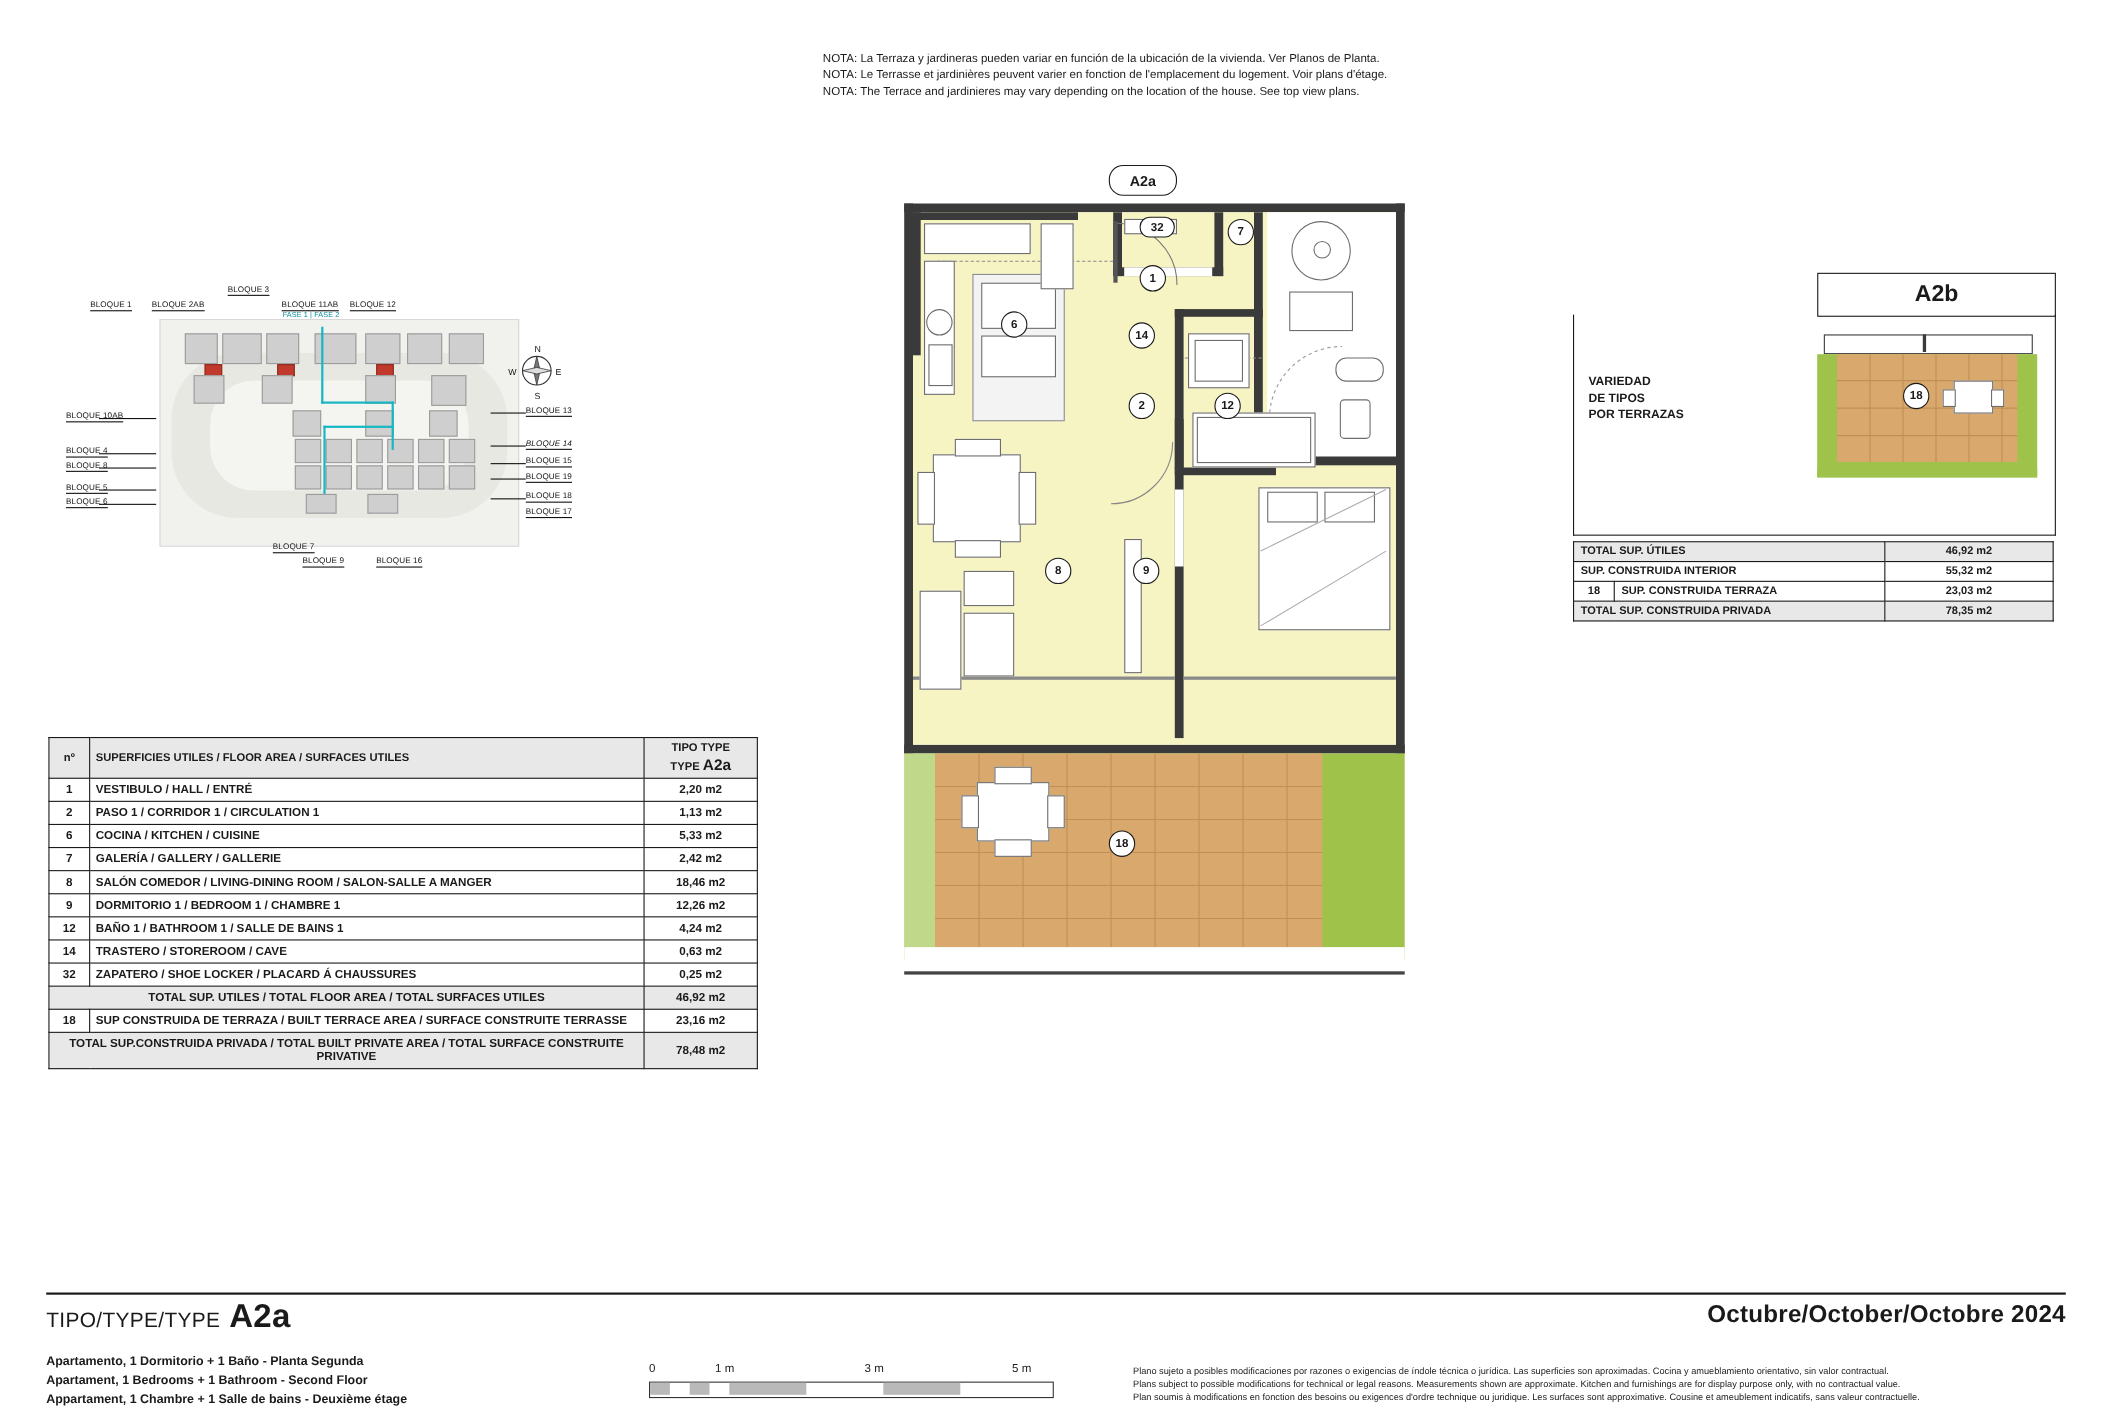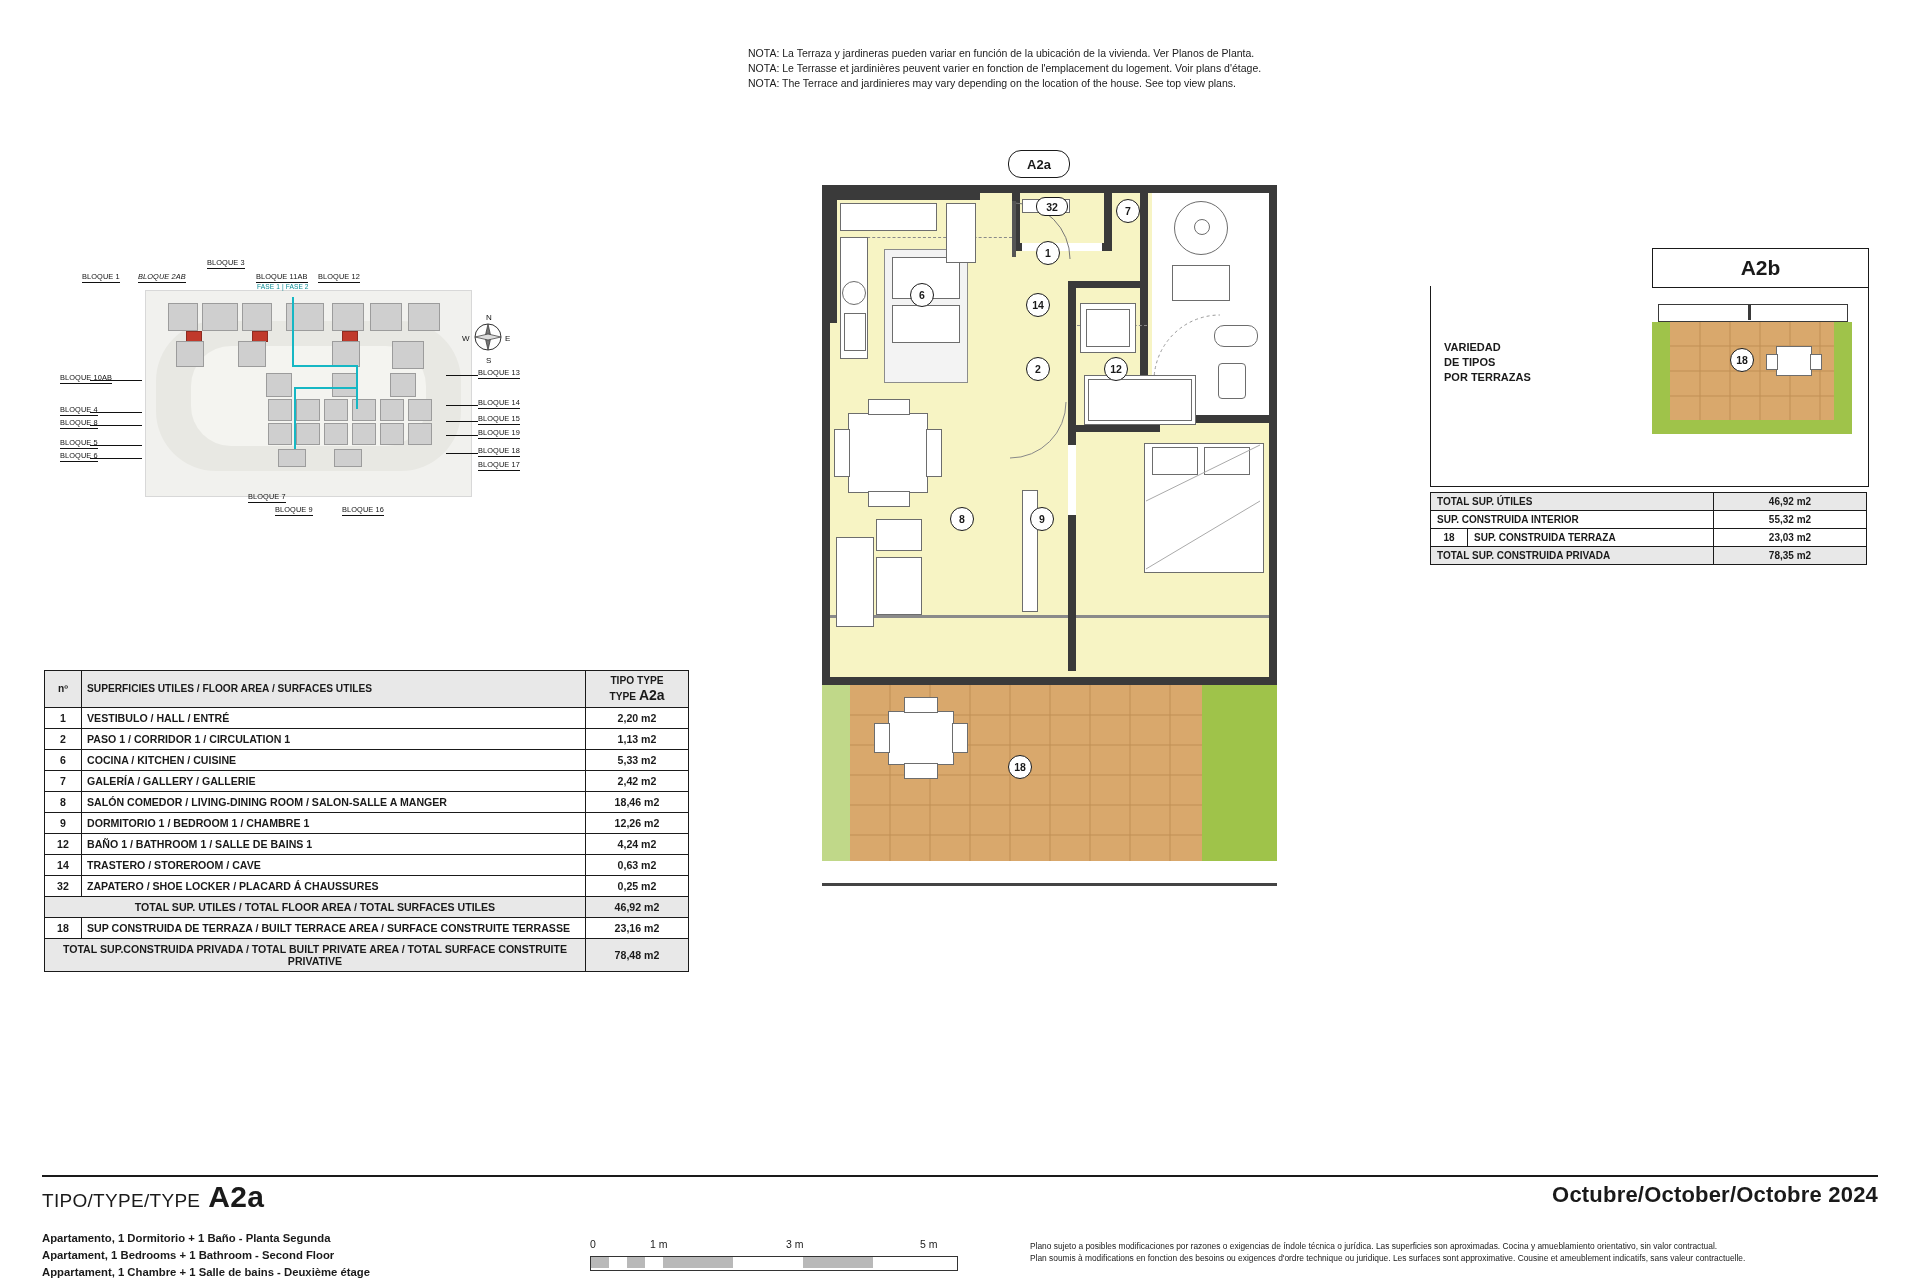--- a/index.html
+++ b/index.html
@@ -139,34 +139,34 @@
       <div class="blk" style="left:188px;top:158px;width:26px;height:16px;"></div>
 
       <div class="teal" style="left:146px;top:6px;width:2px;height:70px;"></div>
       <div class="teal" style="left:146px;top:74px;width:66px;height:2px;"></div>
       <div class="teal" style="left:210px;top:74px;width:2px;height:44px;"></div>
       <div class="teal" style="left:148px;top:96px;width:64px;height:2px;"></div>
       <div class="teal" style="left:148px;top:96px;width:2px;height:62px;"></div>
     </div>
 
     <div class="site-label" style="left:22px;top:22px;"><span class="ul">BLOQUE 1</span></div>
-    <div class="site-label" style="left:78px;top:22px;font-style:italic;"><span class="ul">BLOQUE 2AB</span></div>
+    <div class="site-label" style="left:78px;top:22px;"><span class="ul">BLOQUE 2AB</span></div>
     <div class="site-label" style="left:147px;top:8px;"><span class="ul">BLOQUE 3</span></div>
     <div class="site-label" style="left:196px;top:22px;"><span class="ul">BLOQUE 11AB</span></div>
     <div class="site-label" style="left:258px;top:22px;"><span class="ul">BLOQUE 12</span></div>
     <div class="site-label" style="left:197px;top:33px;color:#0a8c95;font-size:6.6px;"><span>FASE 1 | FASE 2</span></div>
 
     <div class="site-label" style="left:0px;top:123px;"><span class="ul">BLOQUE 10AB</span></div>
     <div class="site-label" style="left:0px;top:155px;"><span class="ul">BLOQUE 4</span></div>
     <div class="site-label" style="left:0px;top:168px;"><span class="ul">BLOQUE 8</span></div>
     <div class="site-label" style="left:0px;top:188px;"><span class="ul">BLOQUE 5</span></div>
     <div class="site-label" style="left:0px;top:201px;"><span class="ul">BLOQUE 6</span></div>
 
     <div class="site-label" style="left:418px;top:118px;"><span class="ul">BLOQUE 13</span></div>
-    <div class="site-label" style="left:418px;top:148px;"><span class="ul">BLOQUE 14</span></div>
+    <div class="site-label" style="left:418px;top:148px;font-style:italic;"><span class="ul">BLOQUE 14</span></div>
     <div class="site-label" style="left:418px;top:164px;"><span class="ul">BLOQUE 15</span></div>
     <div class="site-label" style="left:418px;top:178px;"><span class="ul">BLOQUE 19</span></div>
     <div class="site-label" style="left:418px;top:196px;"><span class="ul">BLOQUE 18</span></div>
     <div class="site-label" style="left:418px;top:210px;"><span class="ul">BLOQUE 17</span></div>
 
     <div class="site-label" style="left:188px;top:242px;"><span class="ul">BLOQUE 7</span></div>
     <div class="site-label" style="left:215px;top:255px;"><span class="ul">BLOQUE 9</span></div>
     <div class="site-label" style="left:282px;top:255px;"><span class="ul">BLOQUE 16</span></div>
 
     <div class="leader" style="left:30px;top:130px;width:52px;"></div>
@@ -474,16 +474,17 @@
       <div class="scale-seg" style="left:0;width:18px;"></div>
       <div class="scale-seg" style="left:36px;width:18px;"></div>
       <div class="scale-seg" style="left:72px;width:70px;"></div>
       <div class="scale-seg" style="left:212px;width:70px;"></div>
       <div class="scale-seg" style="left:282px;width:0px;"></div>
     </div>
   </div>
 
   <div class="disclaimer">
     <div>Plano sujeto a posibles modificaciones por razones o exigencias de índole técnica o jurídica. Las superficies son aproximadas. Cocina y amueblamiento orientativo, sin valor contractual.</div>
+    <div>Plans subject to possible modifications for technical or legal reasons. Measurements shown are approximate. Kitchen and furnishings are for display purpose only, with no contractual value.</div>
     <div>Plan soumis à modifications en fonction des besoins ou exigences d'ordre technique ou juridique. Les surfaces sont approximative. Cousine et ameublement indicatifs, sans valeur contractuelle.</div>
   </div>
 
 </div>
 
 </body></html>

